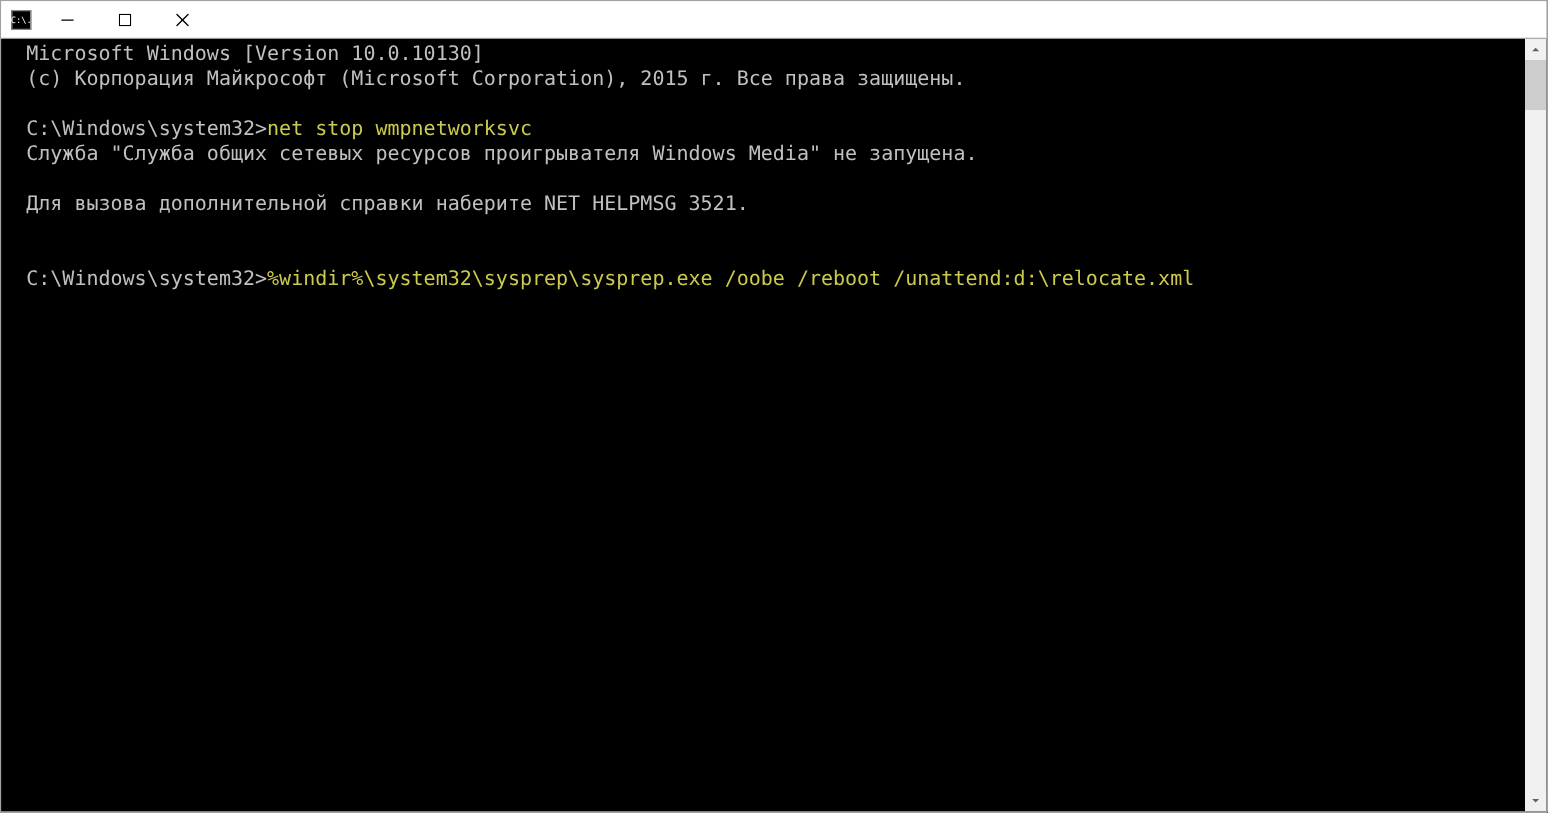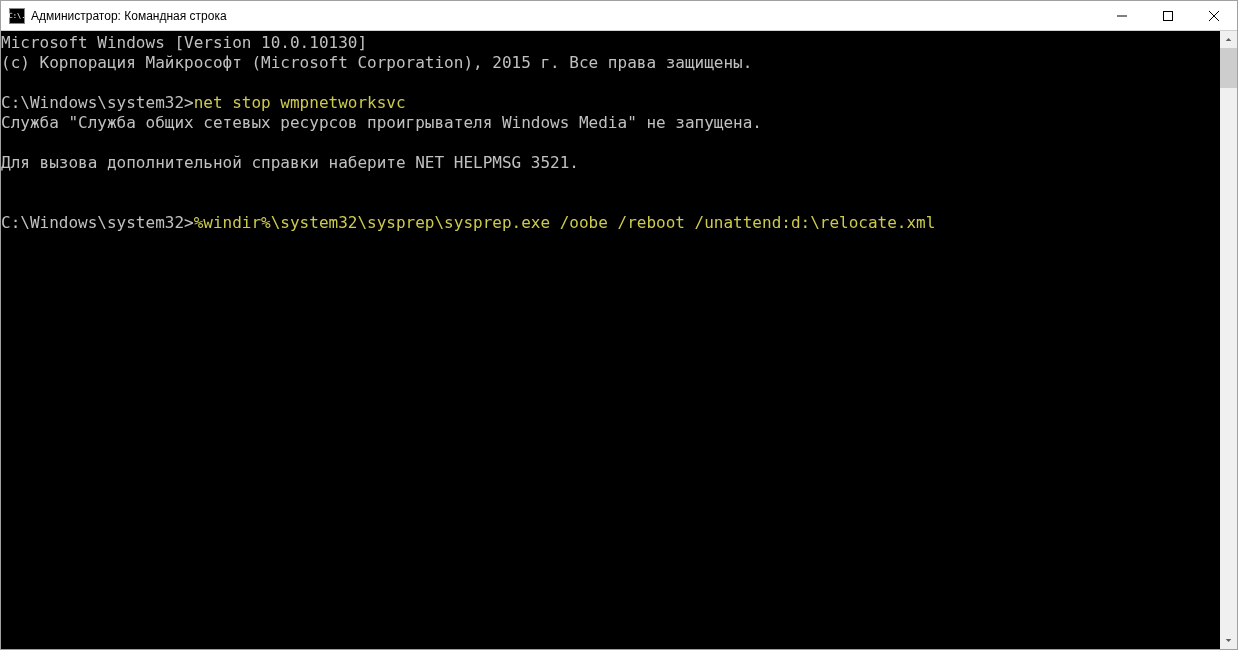--- a/index.html
+++ b/index.html
@@ -82,21 +82,21 @@
       background: #000;
       overflow: hidden;
     }
     .terminal {
       flex: 1;
       background: #000000;
       color: #c0c0c0;
       font-family: Consolas, "Lucida Console", monospace;
       font-size: 16px;
       line-height: 20px;
-      padding: 2px 0;
+      padding: 2px 20px;
       white-space: pre;
       overflow: hidden;
     }
     .terminal .cmd {
       color: #ccca4e;
     }
     .scrollbar {
       width: 17px;
       background: #f0f0f0;
       position: relative;
@@ -126,21 +126,20 @@
       height: 40px;
       background: #cdcdcd;
     }
   </style>
 </head>
 <body>
 
 <div class="window">
   <div class="titlebar">
     <div class="titlebar-icon">C:\.</div>
-    <div class="titlebar-text">Администратор: Командная строка</div>
     <div class="window-controls">
       <div class="win-btn">
         <svg viewBox="0 0 10 10">
             <line x1="0" y1="5" x2="10" y2="5"></line>
           </svg>
       </div>
       <div class="win-btn">
         <svg viewBox="0 0 10 10">
             <rect x="0.5" y="0.5" width="9" height="9"></rect>
           </svg>

